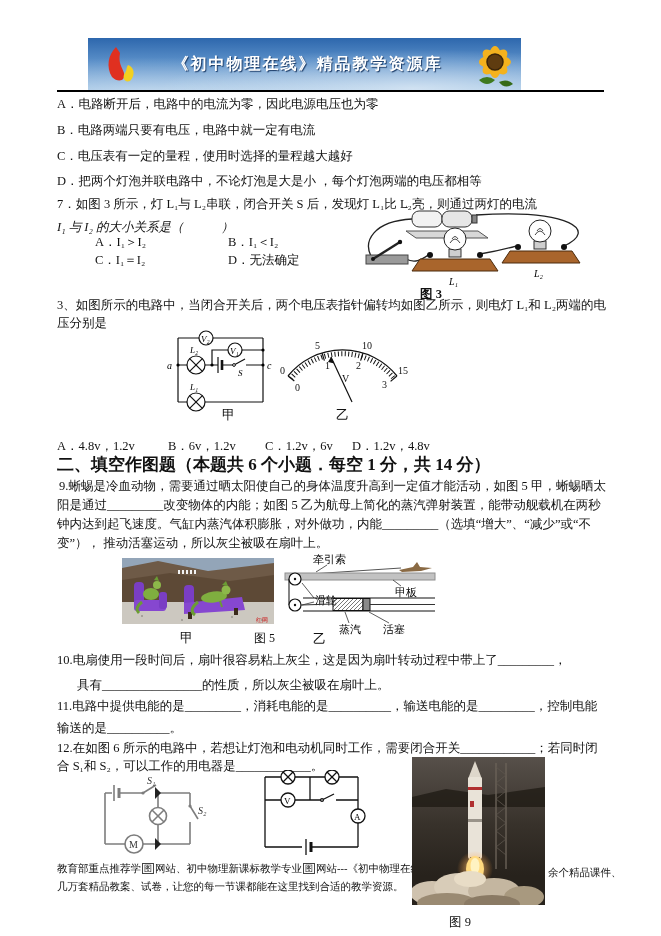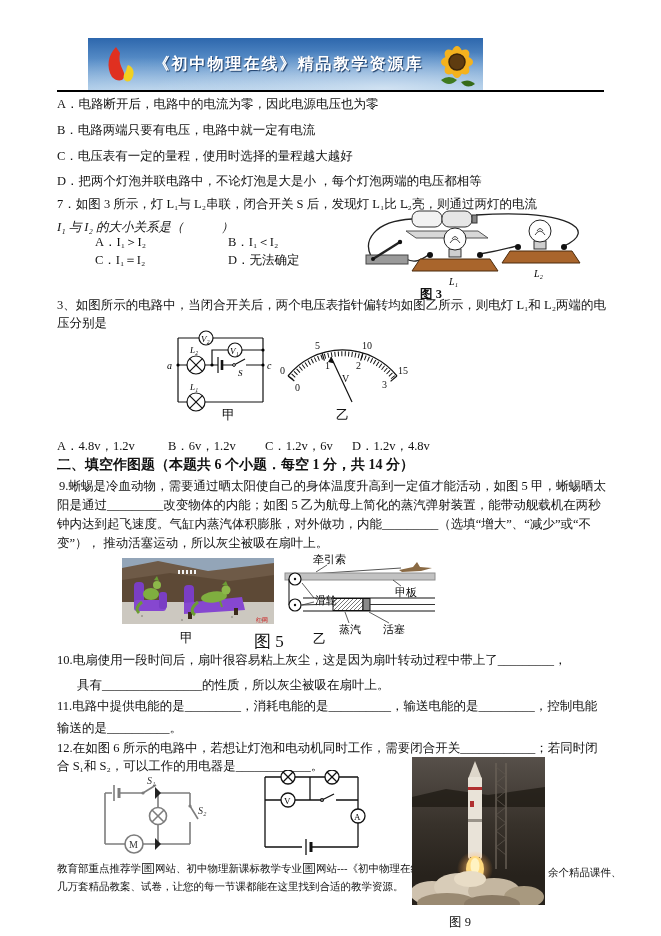--- a/index.html
+++ b/index.html
@@ -3,21 +3,21 @@
 <meta charset="utf-8">
 <style>
   html,body{margin:0;padding:0;}
   body{width:661px;height:936px;background:#ffffff;position:relative;overflow:hidden;
        font-family:"Liberation Serif","DejaVu Serif",serif;color:#111;}
   .abs{position:absolute;}
   .line{position:absolute;white-space:pre;font-size:12.5px;line-height:16px;color:#111;}
   .bold{font-weight:bold;}
   .figlabel{position:absolute;font-size:12.5px;color:#111;white-space:pre;}
   
-  .banner{position:absolute;left:88px;top:38px;width:395px;height:53px;display:flex;align-items:center;
+  .banner{position:absolute;left:88px;top:38px;width:433px;height:53px;display:flex;align-items:center;
      background:
        radial-gradient(ellipse at 75% 95%, rgba(255,255,255,.55), rgba(255,255,255,0) 55%),
        radial-gradient(ellipse at 15% 100%, rgba(255,255,255,.35), rgba(255,255,255,0) 45%),
        linear-gradient(180deg,#2d67ad 0%,#5b90c9 45%,#9dc2e4 100%);
      overflow:hidden;}
   .banner-title{font-size:16px;font-weight:bold;color:#ffffff;letter-spacing:2px;
      text-shadow:1px 1px 1px #1a3a66;white-space:pre;}
   .banner-url{font-size:12px;font-weight:bold;color:#ff2020;letter-spacing:2px;
      font-family:"Liberation Mono","DejaVu Sans Mono",monospace;white-space:pre;}
   .banner-mid{flex:1;display:flex;flex-direction:column;align-items:center;justify-content:center;}
@@ -176,21 +176,21 @@
   <line x1="51" y1="19" x2="72" y2="64" stroke="#111" stroke-width="1.2"></line>
   <polygon points="51,19 54.5,25.5 48,24" fill="#111"></polygon>
 </svg>
 <div class="figlabel" style="left:336px;top:406px;font-size:13px;">乙</div>
 
 <div class="line" style="left:57px;top:438px;">A．4.8v，1.2v</div>
 <div class="line" style="left:168px;top:438px;">B．6v，1.2v</div>
 <div class="line" style="left:265px;top:438px;">C．1.2v，6v</div>
 <div class="line" style="left:352px;top:438px;">D．1.2v，4.8v</div>
 
-<div class="line bold" style="left:57px;top:457px;font-size:14px;">二、填空作图题（本题共 6 个小题．每空 1 分，共 14 分）</div>
+<div class="line bold" style="left:57px;top:457px;font-size:17px;">二、填空作图题（本题共 6 个小题．每空 1 分，共 14 分）</div>
 
 <div class="line" style="left:59px;top:478px;">9.蜥蜴是冷血动物，需要通过晒太阳使自己的身体温度升高到一定值才能活动，如图 5 甲，蜥蜴晒太</div>
 <div class="line" style="left:57px;top:497px;">阳是通过_________改变物体的内能；如图 5 乙为航母上简化的蒸汽弹射装置，能带动舰载机在两秒</div>
 <div class="line" style="left:57px;top:516px;">钟内达到起飞速度。气缸内蒸汽体积膨胀，对外做功，内能_________（选填“增大”、“减少”或“不</div>
 <div class="line" style="left:57px;top:535px;">变”）， 推动活塞运动，所以灰尘被吸在扇叶上。</div>
 
 <svg class="abs" style="left:122px;top:558px;" width="152" height="66" viewBox="0 0 152 66">
   <rect width="152" height="30" fill="#93a5b8"></rect>
   <polygon points="0,10 36,3 86,13 152,5 152,48 0,48" fill="#6e5a47"></polygon>
   <polygon points="0,22 48,15 108,23 152,17 152,48 0,48" fill="#5a4634" opacity="0.85"></polygon>
@@ -263,21 +263,21 @@
   <rect x="50" y="45.5" width="30" height="12" fill="url(#hatch)" stroke="#111"></rect>
   <rect x="80" y="45.5" width="7" height="12" fill="#8a8a8a" stroke="#111"></rect>
   <line x1="87" y1="51.5" x2="152" y2="51.5" stroke="#333" stroke-width="1"></line>
   <text x="56" y="80" font-size="11">蒸汽</text>
   <line x1="66" y1="70" x2="62" y2="59" stroke="#333" stroke-width="0.8"></line>
   <text x="100" y="80" font-size="11">活塞</text>
   <line x1="106" y1="70" x2="86" y2="59" stroke="#333" stroke-width="0.8"></line>
 </svg>
 
 <div class="figlabel" style="left:180px;top:629px;font-size:13px;">甲</div>
-<div class="figlabel" style="left:254px;top:630px;font-size:17px;">图 5</div>
+<div class="figlabel" style="left:254px;top:630px;font-size:12px;">图 5</div>
 <div class="figlabel" style="left:313px;top:630px;font-size:13px;">乙</div>
 
 <div class="line" style="left:57px;top:652px;">10.电扇使用一段时间后，扇叶很容易粘上灰尘，这是因为扇叶转动过程中带上了_________，</div>
 <div class="line" style="left:77px;top:677px;">具有________________的性质，所以灰尘被吸在扇叶上。</div>
 <div class="line" style="left:57px;top:698px;">11.电路中提供电能的是_________，消耗电能的是__________，输送电能的是_________，控制电能</div>
 <div class="line" style="left:57px;top:720px;">输送的是__________。</div>
 <div class="line" style="left:57px;top:740px;">12.在如图 6 所示的电路中，若想让灯泡和电动机同时工作，需要闭合开关____________；若同时闭</div>
 <div class="line" style="left:57px;top:758px;">合 S₁和 S₂，可以工作的用电器是____________。</div>
 
 <svg class="abs" style="left:98px;top:776px;" width="115" height="80" viewBox="0 0 115 80">

